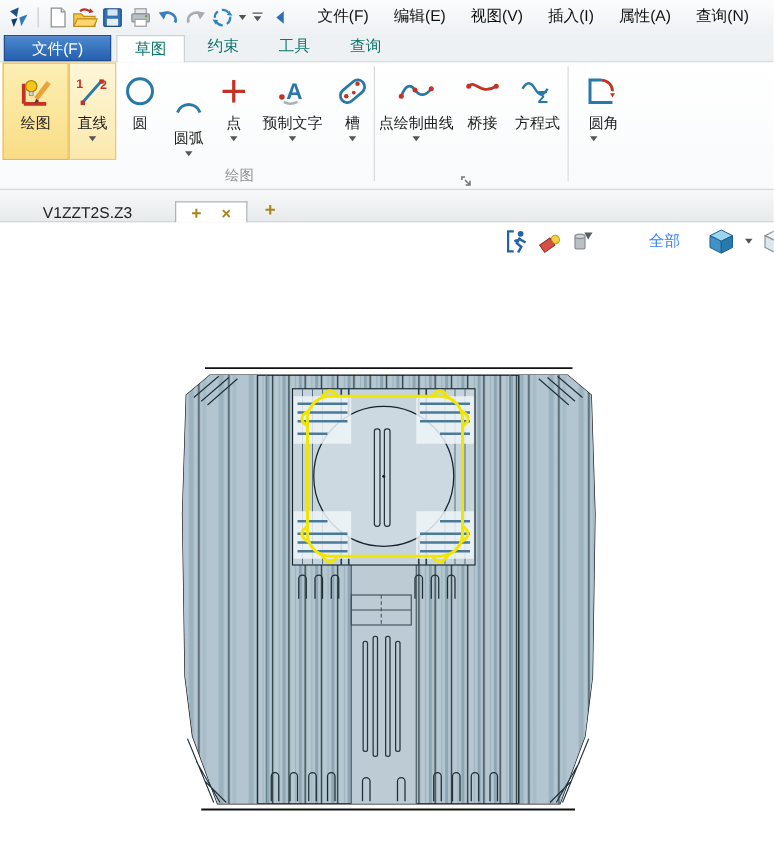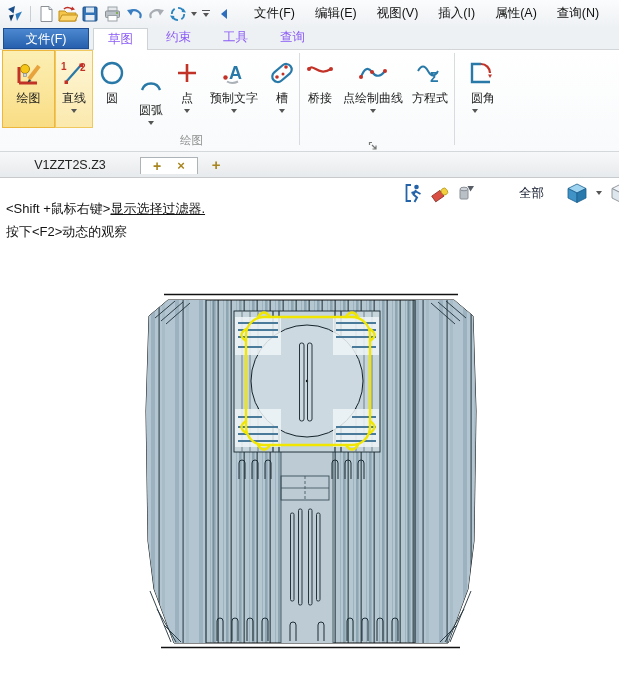--- a/index.html
+++ b/index.html
@@ -24,21 +24,21 @@
   
   .tabrow{
     height:23px;background:#eef1f3;display:flex;align-items:flex-end;
     border-bottom:1px solid #d2d6d9;box-sizing:border-box;
   }
   .file-btn{
     margin-left:3px;width:86px;height:21px;line-height:20px;text-align:center;
     background:linear-gradient(#4c88d0,#2660ae);color:#fff;font-size:12.5px;
     border:1px solid #1c4d92;box-sizing:border-box;
   }
-  .rtab{padding:0 14px;height:22px;line-height:21px;font-size:12.5px;color:#8b5cf6;margin-left:4px;box-sizing:border-box;}
+  .rtab{padding:0 14px;height:22px;line-height:21px;font-size:12.5px;color:#0f766e;margin-left:4px;box-sizing:border-box;}
   .rtab.active{background:#fff;border:1px solid #cdd2d6;border-bottom:none;margin-bottom:-1px;}
   
   .ribbon{
     height:102px;background:linear-gradient(#ffffff,#f8fafb);
     border-bottom:1px solid #d5d8db;box-sizing:border-box;
     position:relative;display:flex;align-items:flex-start;
   }
   .tool{
     display:flex;flex-direction:column;align-items:center;
     padding-top:5px;height:78px;box-sizing:border-box;flex:0 0 auto;
@@ -52,37 +52,37 @@
   .grp-sep{width:1px;background:#d9dcdf;height:92px;margin-top:3px;flex:0 0 auto;}
   .grp-label{
     position:absolute;bottom:3px;text-align:center;
     font-size:11.5px;color:#8f8f8f;pointer-events:none;
   }
   .launcher{position:absolute;bottom:4px;left:368px;width:10px;height:10px;}
   
   .doctabs{
     height:26px;background:linear-gradient(#f7f8f9,#e7eaec);
     border-bottom:1px solid #c6cacd;box-sizing:border-box;
-    display:flex;align-items:center;position:relative;
+    display:flex;align-items:flex-end;position:relative;
   }
   .dtab{display:flex;align-items:center;font-size:12.5px;color:#222;}
   .dtab.inactive{width:140px;justify-content:center;}
   .dtab.active{
     background:#fff;border:1px solid #aeb3b7;border-bottom:none;margin-bottom:-1px;
     padding:0 12px;
   }
   .gold{color:#a8851f;font-weight:bold;}
   .dtab .pin{font-size:14px;margin-right:7px;}
   .dtab .close{font-size:13px;margin-left:9px;}
   .newtab{font-size:15px;display:flex;align-items:center;padding:0 14px;}
   
   .canvas{position:relative;height:506px;background:#fff;}
   .view-toolbar{position:absolute;left:404px;top:4px;display:flex;align-items:center;height:22px;}
   .vt-icon{display:flex;align-items:center;justify-content:center;margin-right:6px;flex:0 0 auto;}
-  .filter-all{font-size:12.5px;color:#0f172a;margin:0 22px 0 38px;white-space:nowrap;}
+  .filter-all{font-size:12.5px;color:#3b82f6;margin:0 22px 0 38px;white-space:nowrap;}
   .status{position:absolute;left:6px;top:20px;font-size:13px;color:#141414;line-height:22.5px;}
   .status .lnk{text-decoration:underline;}
   .drawing{position:absolute;left:142px;top:113px;}
 </style>
 </head>
 <body>
 
 <div class="titlebar">
   <span class="tb-icon">
     <svg width="18" height="18" viewBox="0 0 18 18">
@@ -254,43 +254,43 @@
           <circle cx="19" cy="9" r="1.8" fill="#c23227"></circle>
           <circle cx="16" cy="16" r="1.5" fill="#c23227"></circle>
         </svg>
     </div>
     <div class="tlabel">槽</div>
     <div class="tarrow has"></div>
   </div>
 
   <div class="grp-sep"></div>
 
-  <div class="tool" style="width:40px;">
-    <div class="ticon">
-      <svg width="30" height="28" viewBox="0 0 30 28">
-          <path d="M4,10 C9,4 13,18 26,10" fill="none" stroke="#c23227" stroke-width="2.2"></path>
-          <circle cx="4" cy="10" r="2" fill="#c23227"></circle>
-          <circle cx="26" cy="10" r="2" fill="#c23227"></circle>
-        </svg>
-    </div>
-    <div class="tlabel">桥接</div>
-    <div class="tarrow"></div>
-  </div>
-
   <div class="tool" style="width:66px;">
     <div class="ticon">
       <svg width="32" height="28" viewBox="0 0 32 28">
           <path d="M4,18 Q9,5 15,13 T28,12" fill="none" stroke="#2878a8" stroke-width="2.2"></path>
           <circle cx="4" cy="18" r="2" fill="#c23227"></circle>
           <circle cx="15" cy="13" r="2" fill="#c23227"></circle>
           <circle cx="28" cy="12" r="2" fill="#c23227"></circle>
         </svg>
     </div>
     <div class="tlabel">点绘制曲线</div>
     <div class="tarrow has"></div>
+  </div>
+
+  <div class="tool" style="width:40px;">
+    <div class="ticon">
+      <svg width="30" height="28" viewBox="0 0 30 28">
+          <path d="M4,10 C9,4 13,18 26,10" fill="none" stroke="#c23227" stroke-width="2.2"></path>
+          <circle cx="4" cy="10" r="2" fill="#c23227"></circle>
+          <circle cx="26" cy="10" r="2" fill="#c23227"></circle>
+        </svg>
+    </div>
+    <div class="tlabel">桥接</div>
+    <div class="tarrow"></div>
   </div>
 
 
   <div class="tool" style="width:48px;">
     <div class="ticon">
       <svg width="30" height="28" viewBox="0 0 30 28">
           <path d="M3,12 Q8,3 13,12 T23,12" fill="none" stroke="#2878a8" stroke-width="2"></path>
           <text x="15" y="23" font-size="14" font-weight="bold" fill="#2878a8">Σ</text>
         </svg>
     </div>
@@ -372,24 +372,20 @@
       <svg width="22" height="22" viewBox="0 0 22 22">
           <g stroke="#8a9096" stroke-width="0.9">
             <polygon points="11,2 20,6.5 11,11 2,6.5" fill="#eef4f8"></polygon>
             <polygon points="2,6.5 11,11 11,20.5 2,16" fill="#dde6ec"></polygon>
             <polygon points="20,6.5 11,11 11,20.5 20,16" fill="#e6edf2"></polygon>
           </g>
         </svg>
     </span>
   </div>
 
-  <div class="status">
-    <div><span>&lt;Shift +鼠标右键&gt;</span><span class="lnk">显示选择过滤器.</span></div>
-    <div>按下&lt;F2&gt;动态的观察</div>
-  </div>
 
   <svg class="drawing" width="337" height="372" viewBox="0 0 337 372">
     <defs>
       <pattern id="fins" width="13" height="10" patternUnits="userSpaceOnUse">
         <rect width="13" height="10" fill="#b5c8d2"></rect>
         <rect x="3" width="1" height="10" fill="#9db3bf"></rect>
         <rect x="6" width="2.6" height="10" fill="#8ea6b2"></rect>
         <rect x="10.6" width="1.1" height="10" fill="#2a3a42"></rect>
       </pattern>
       <pattern id="fins2" width="24" height="10" patternUnits="userSpaceOnUse">

